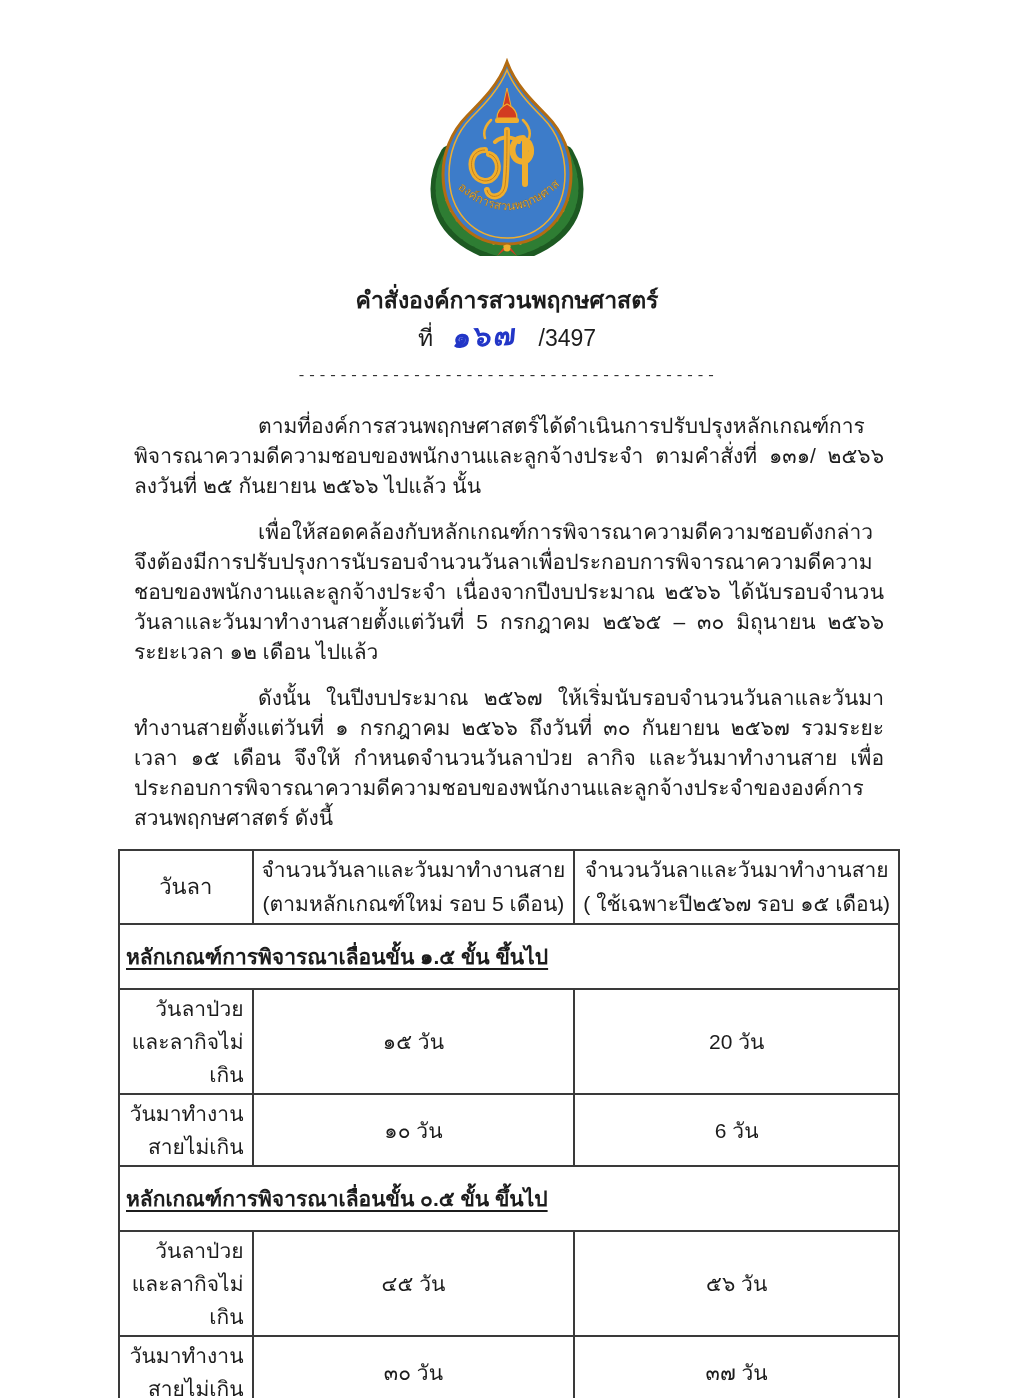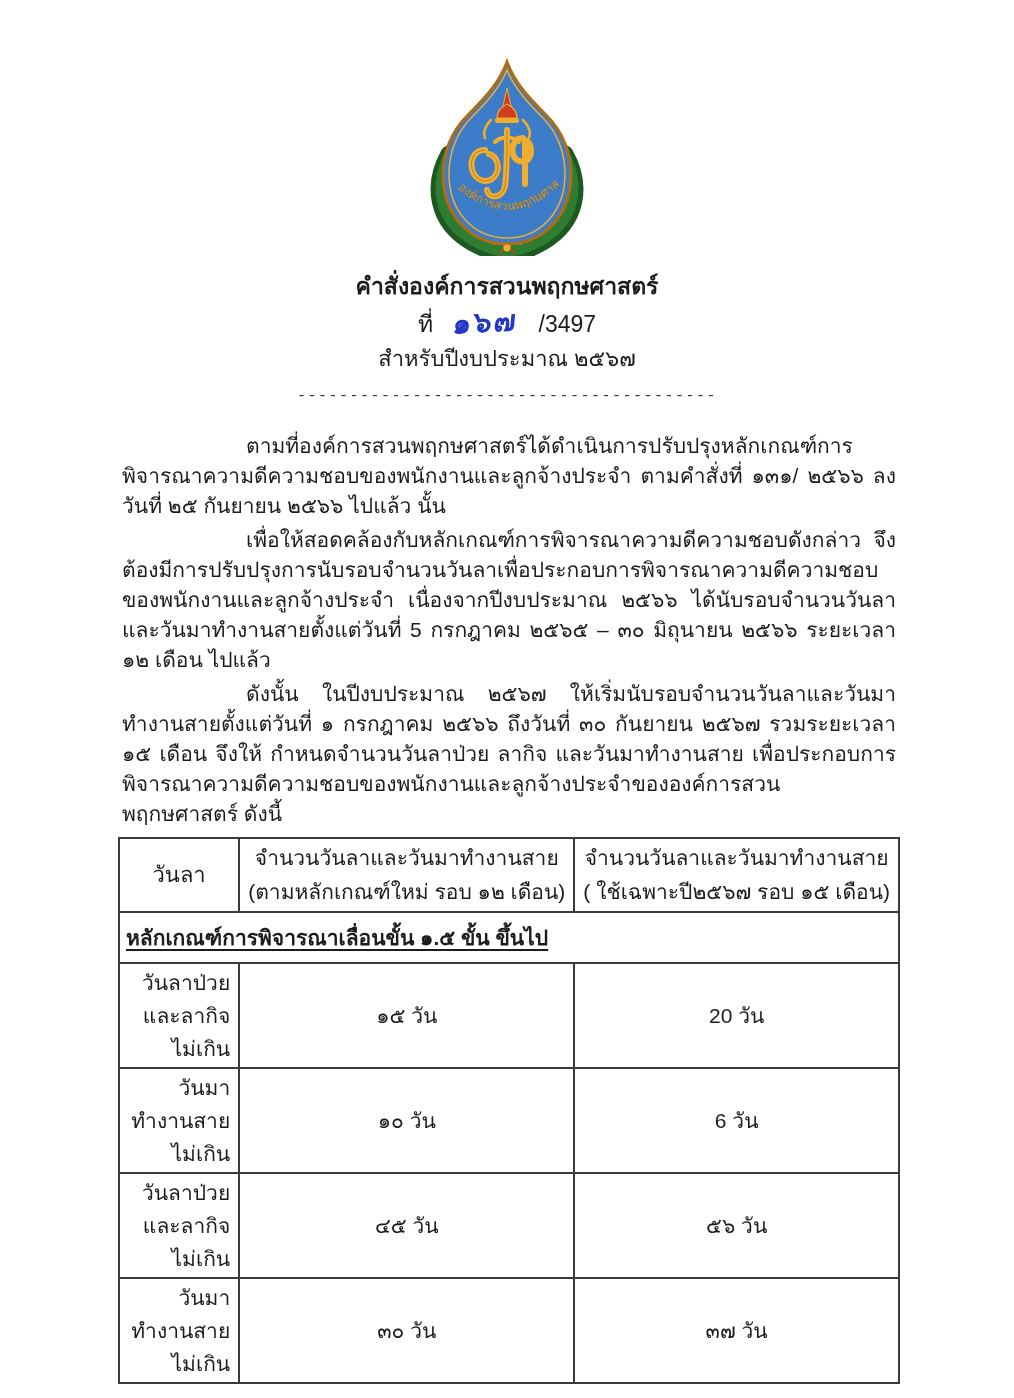--- a/index.html
+++ b/index.html
@@ -6,38 +6,38 @@
   .page {
     position:relative;
     width:1014px; height:1398px;
     margin:0 auto;
     background:#ffffff;
     font-family:"Liberation Sans", sans-serif;
     color:#1c1c1c;
     overflow:hidden;
   }
   .logo-wrap { text-align:center; padding-top:58px; }
-  .title-block { text-align:center; margin-top:10px; }
+  .title-block { text-align:center; margin-top:24px; }
   .doc-title { font-size:23px; font-weight:bold; line-height:32px; }
   .doc-no-line { font-size:23px; line-height:36px; margin-top:2px; }
   .hand {
     color:#2236c7;
     font-size:29px;
     font-weight:bold;
     display:inline-block;
     transform:skewX(-8deg) rotate(-3deg);
     padding:0 14px;
     letter-spacing:2px;
   }
   .subject { font-size:22px; line-height:34px; }
   .subject2 { font-size:22px; line-height:34px; }
   .divider { font-size:15px; letter-spacing:1.5px; color:#333; margin-top:12px; font-family:"Liberation Mono", monospace; }
   .body-block { width:782px; margin:26px auto 0 118px; }
   .body-block p {
-    margin:4px;
+    margin:16px;
     font-size:21px;
     line-height:30px;
     text-indent:124px;
     text-align:justify;
   }
   table.leave {
     border-collapse:collapse;
     width:782px;
     margin-top:8px;
     font-size:21px;
@@ -48,21 +48,21 @@
     vertical-align:middle;
   }
   table.leave th { font-weight:normal; }
   th.c1 { width:208px; font-size:22px;border-radius:16px; }
   th.c2 { width:276px; }
   th.c3 { width:282px; }
   .th-line { line-height:34px; text-align:center; white-space:nowrap; }
   tr.section-row td {
     font-weight:bold;
     font-size:21px;
-    padding:8px 6px;
+    padding:15px 6px;
   }
   tr.section-row .u { text-decoration:underline; text-underline-offset:4px; }
   td.lbl { text-align:right; height:36px; }
   td.val { text-align:center; height:36px; }
 </style>
 </head>
 <body>
 
 <div class="page">
 
@@ -114,38 +114,37 @@
     </svg>
   </div>
 
   <div class="title-block">
     <div class="doc-title">คำสั่งองค์การสวนพฤกษศาสตร์</div>
     <div class="doc-no-line">
       <span>ที่</span>
       <span class="hand">๑๖๗</span>
       <span>/3497</span>
     </div>
-    <div class="subject2">สำหรับปีงบประมาณ ๒๕๖๗</div>
     <div class="divider">----------------------------------------</div>
   </div>
 
   <div class="body-block">
     <p>ตามที่องค์การสวนพฤกษศาสตร์ได้ดำเนินการปรับปรุงหลักเกณฑ์การพิจารณาความดีความชอบของพนักงานและลูกจ้างประจำ ตามคำสั่งที่ ๑๓๑/ ๒๕๖๖ ลงวันที่ ๒๕ กันยายน ๒๕๖๖ ไปแล้ว นั้น</p>
     <p>เพื่อให้สอดคล้องกับหลักเกณฑ์การพิจารณาความดีความชอบดังกล่าว จึงต้องมีการปรับปรุงการนับรอบจำนวนวันลาเพื่อประกอบการพิจารณาความดีความชอบของพนักงานและลูกจ้างประจำ เนื่องจากปีงบประมาณ ๒๕๖๖ ได้นับรอบจำนวนวันลาและวันมาทำงานสายตั้งแต่วันที่ 5 กรกฎาคม ๒๕๖๕ – ๓๐ มิถุนายน ๒๕๖๖ ระยะเวลา ๑๒ เดือน ไปแล้ว</p>
     <p>ดังนั้น ในปีงบประมาณ ๒๕๖๗ ให้เริ่มนับรอบจำนวนวันลาและวันมาทำงานสายตั้งแต่วันที่ ๑ กรกฎาคม ๒๕๖๖ ถึงวันที่ ๓๐ กันยายน ๒๕๖๗ รวมระยะเวลา ๑๕ เดือน จึงให้ กำหนดจำนวนวันลาป่วย ลากิจ และวันมาทำงานสาย เพื่อประกอบการพิจารณาความดีความชอบของพนักงานและลูกจ้างประจำขององค์การสวนพฤกษศาสตร์   ดังนี้</p>
 
     <table class="leave">
       <thead>
         <tr>
           <th class="c1">
             <div class="th-line">วันลา</div>
           </th>
           <th class="c2">
             <div class="th-line">จำนวนวันลาและวันมาทำงานสาย</div>
-            <div class="th-line">(ตามหลักเกณฑ์ใหม่ รอบ ๑๒ เดือน)</div>
+            <div class="th-line">(ตามหลักเกณฑ์ใหม่ รอบ 5 เดือน)</div>
           </th>
           <th class="c3">
             <div class="th-line">จำนวนวันลาและวันมาทำงานสาย</div>
             <div class="th-line">( ใช้เฉพาะปี๒๕๖๗ รอบ  ๑๕ เดือน)</div>
           </th>
         </tr>
       </thead>
       <tbody>
         <tr class="section-row">
           <td colspan="3"><span class="u">หลักเกณฑ์การพิจารณาเลื่อนขั้น ๑.๕ ขั้น ขึ้นไป</span></td>
@@ -153,20 +152,23 @@
         <tr>
           <td class="lbl">วันลาป่วยและลากิจไม่เกิน</td>
           <td class="val">๑๕ วัน</td>
           <td class="val">20 วัน</td>
         </tr>
         <tr>
           <td class="lbl">วันมาทำงานสายไม่เกิน</td>
           <td class="val">๑๐ วัน</td>
           <td class="val">6 วัน</td>
         </tr>
+        <tr class="section-row">
+          <td colspan="3"><span class="u">หลักเกณฑ์การพิจารณาเลื่อนขั้น  ๐.๕  ขั้น ขึ้นไป</span></td>
+        </tr>
         <tr>
           <td class="lbl">วันลาป่วยและลากิจไม่เกิน</td>
           <td class="val">๔๕ วัน</td>
           <td class="val">๕๖ วัน</td>
         </tr>
         <tr>
           <td class="lbl">วันมาทำงานสายไม่เกิน</td>
           <td class="val">๓๐ วัน</td>
           <td class="val">๓๗ วัน</td>
         </tr>

